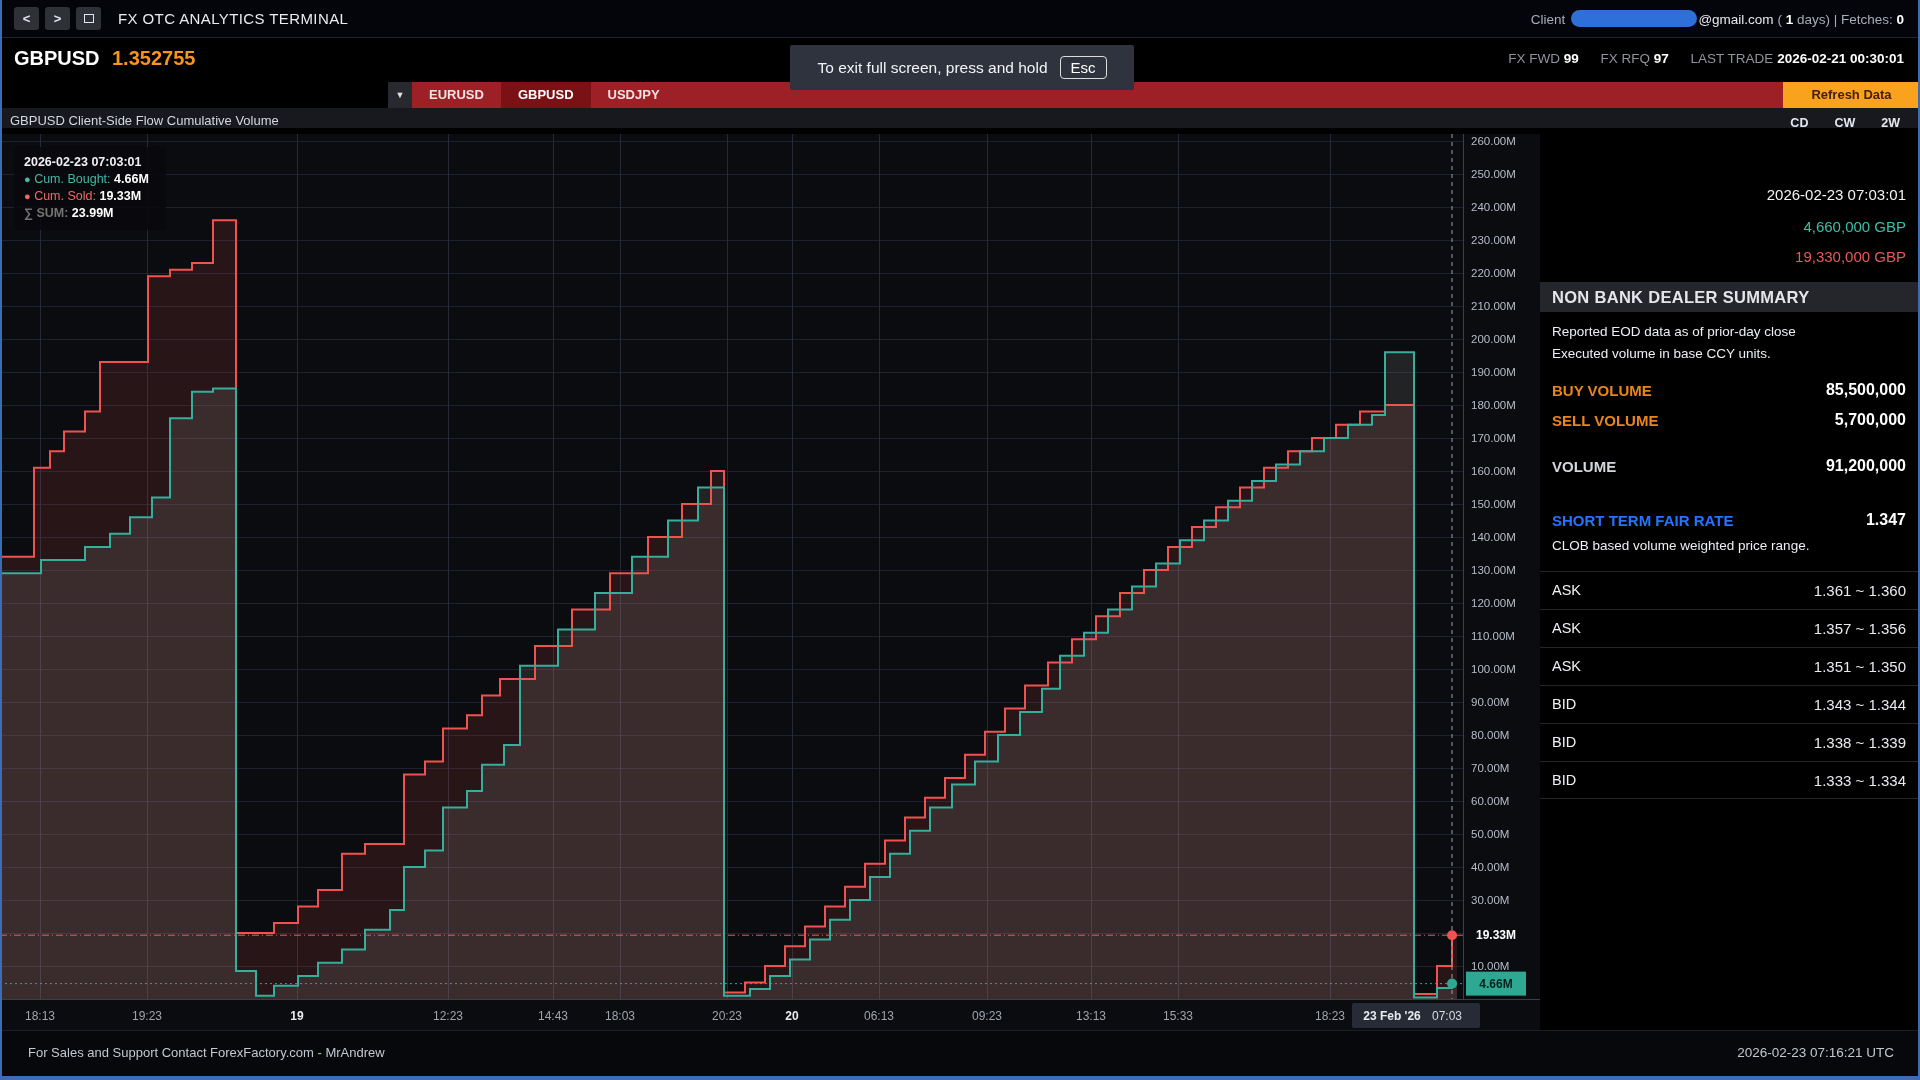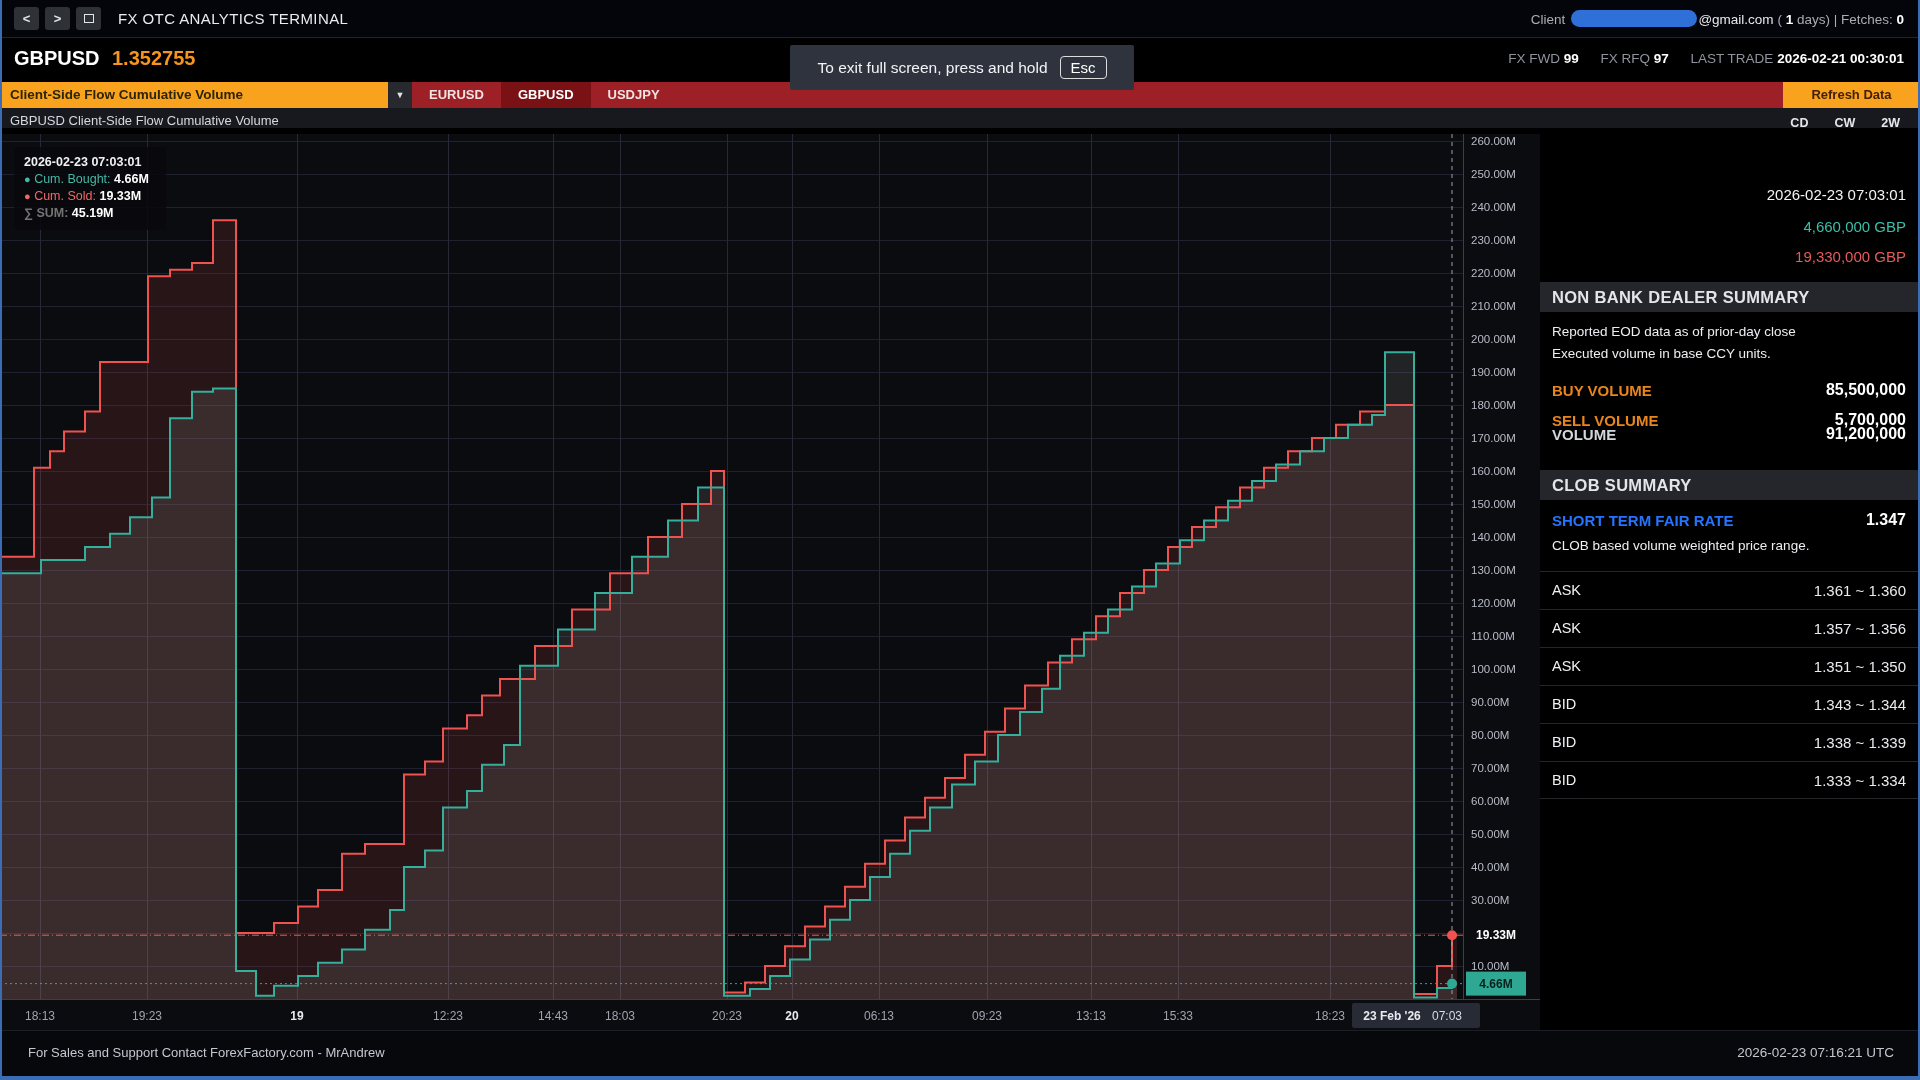--- a/index.html
+++ b/index.html
@@ -135,21 +135,20 @@
     <span>FX FWD</span>
     <b>99</b><span class="gap"></span>
     <span>FX RFQ</span>
     <b>97</b><span class="gap"></span>
     <span>LAST TRADE</span>
     <b>2026-02-21 00:30:01</b>
   </div>
 </div>
 
 <div class="abs selectbar">
-  <div class="flow-select">Client-Side Flow Cumulative Volume</div>
   <div class="caret-btn">▼</div>
   <div class="tabbar" id="tabbar"><div class="tab">EURUSD</div><div class="tab active">GBPUSD</div><div class="tab">USDJPY</div></div>
   <div class="refresh-btn">Refresh Data</div>
 </div>
 
 <div class="abs chartheader">
   <div class="chart-title">GBPUSD Client-Side Flow Cumulative Volume</div>
   <div class="range-group" id="rangegroup"><span class="range-btn">CD</span><span class="range-btn">CW</span><span class="range-btn">2W</span></div>
 </div>
 
@@ -261,21 +260,21 @@
     <span class="tt-bought">Cum. Bought:</span>
     <span class="tt-val">4.66M</span>
   </div>
   <div class="tt-row">
     <span class="tt-dot tt-sold">●</span>
     <span class="tt-sold">Cum. Sold:</span>
     <span class="tt-val">19.33M</span>
   </div>
   <div class="tt-row">
     <span class="tt-sum">∑ SUM:</span>
-    <span class="tt-val">45.19M</span>
+    <span class="tt-val">23.99M</span>
   </div>
 </div>
 
 <div class="abs esc-overlay">
   <span class="esc-text">To exit full screen, press and hold</span>
   <span class="esc-key">Esc</span>
 </div>
 
 <div class="abs rightpanel">
   <div class="rp-right rp-date">2026-02-23 07:03:01</div>
@@ -287,27 +286,26 @@
   <div class="rp-desc" style="top:212px">Executed volume in base CCY units.</div>
   <div id="dealer-rows">
       <div class="vol-row" style="top: 244px;">
         <span class="vol-label">BUY VOLUME</span>
         <span class="vol-value">85,500,000</span>
       </div>
       <div class="vol-row" style="top: 274px;">
         <span class="vol-label">SELL VOLUME</span>
         <span class="vol-value">5,700,000</span>
       </div>
-      <div class="vol-row" style="top: 288px;">
+      <div class="vol-row" style="top: 320px;">
         <span class="vol-label plain">VOLUME</span>
         <span class="vol-value">91,200,000</span>
       </div>
     </div>
 
-  <div class="sec-header" style="top:336px">CLOB SUMMARY</div>
   <div class="rate-label">SHORT TERM FAIR RATE</div>
   <div class="rate-value">1.347</div>
   <div class="rp-desc" style="top:404px">CLOB based volume weighted price range.</div>
   <div id="clob-rows">
       <div class="clob-row" style="top: 437px;">
         <span class="clob-side">ASK</span>
         <span class="clob-range">1.361 ~ 1.360</span>
       </div>
       <div class="clob-row" style="top: 475px;">
         <span class="clob-side">ASK</span>

